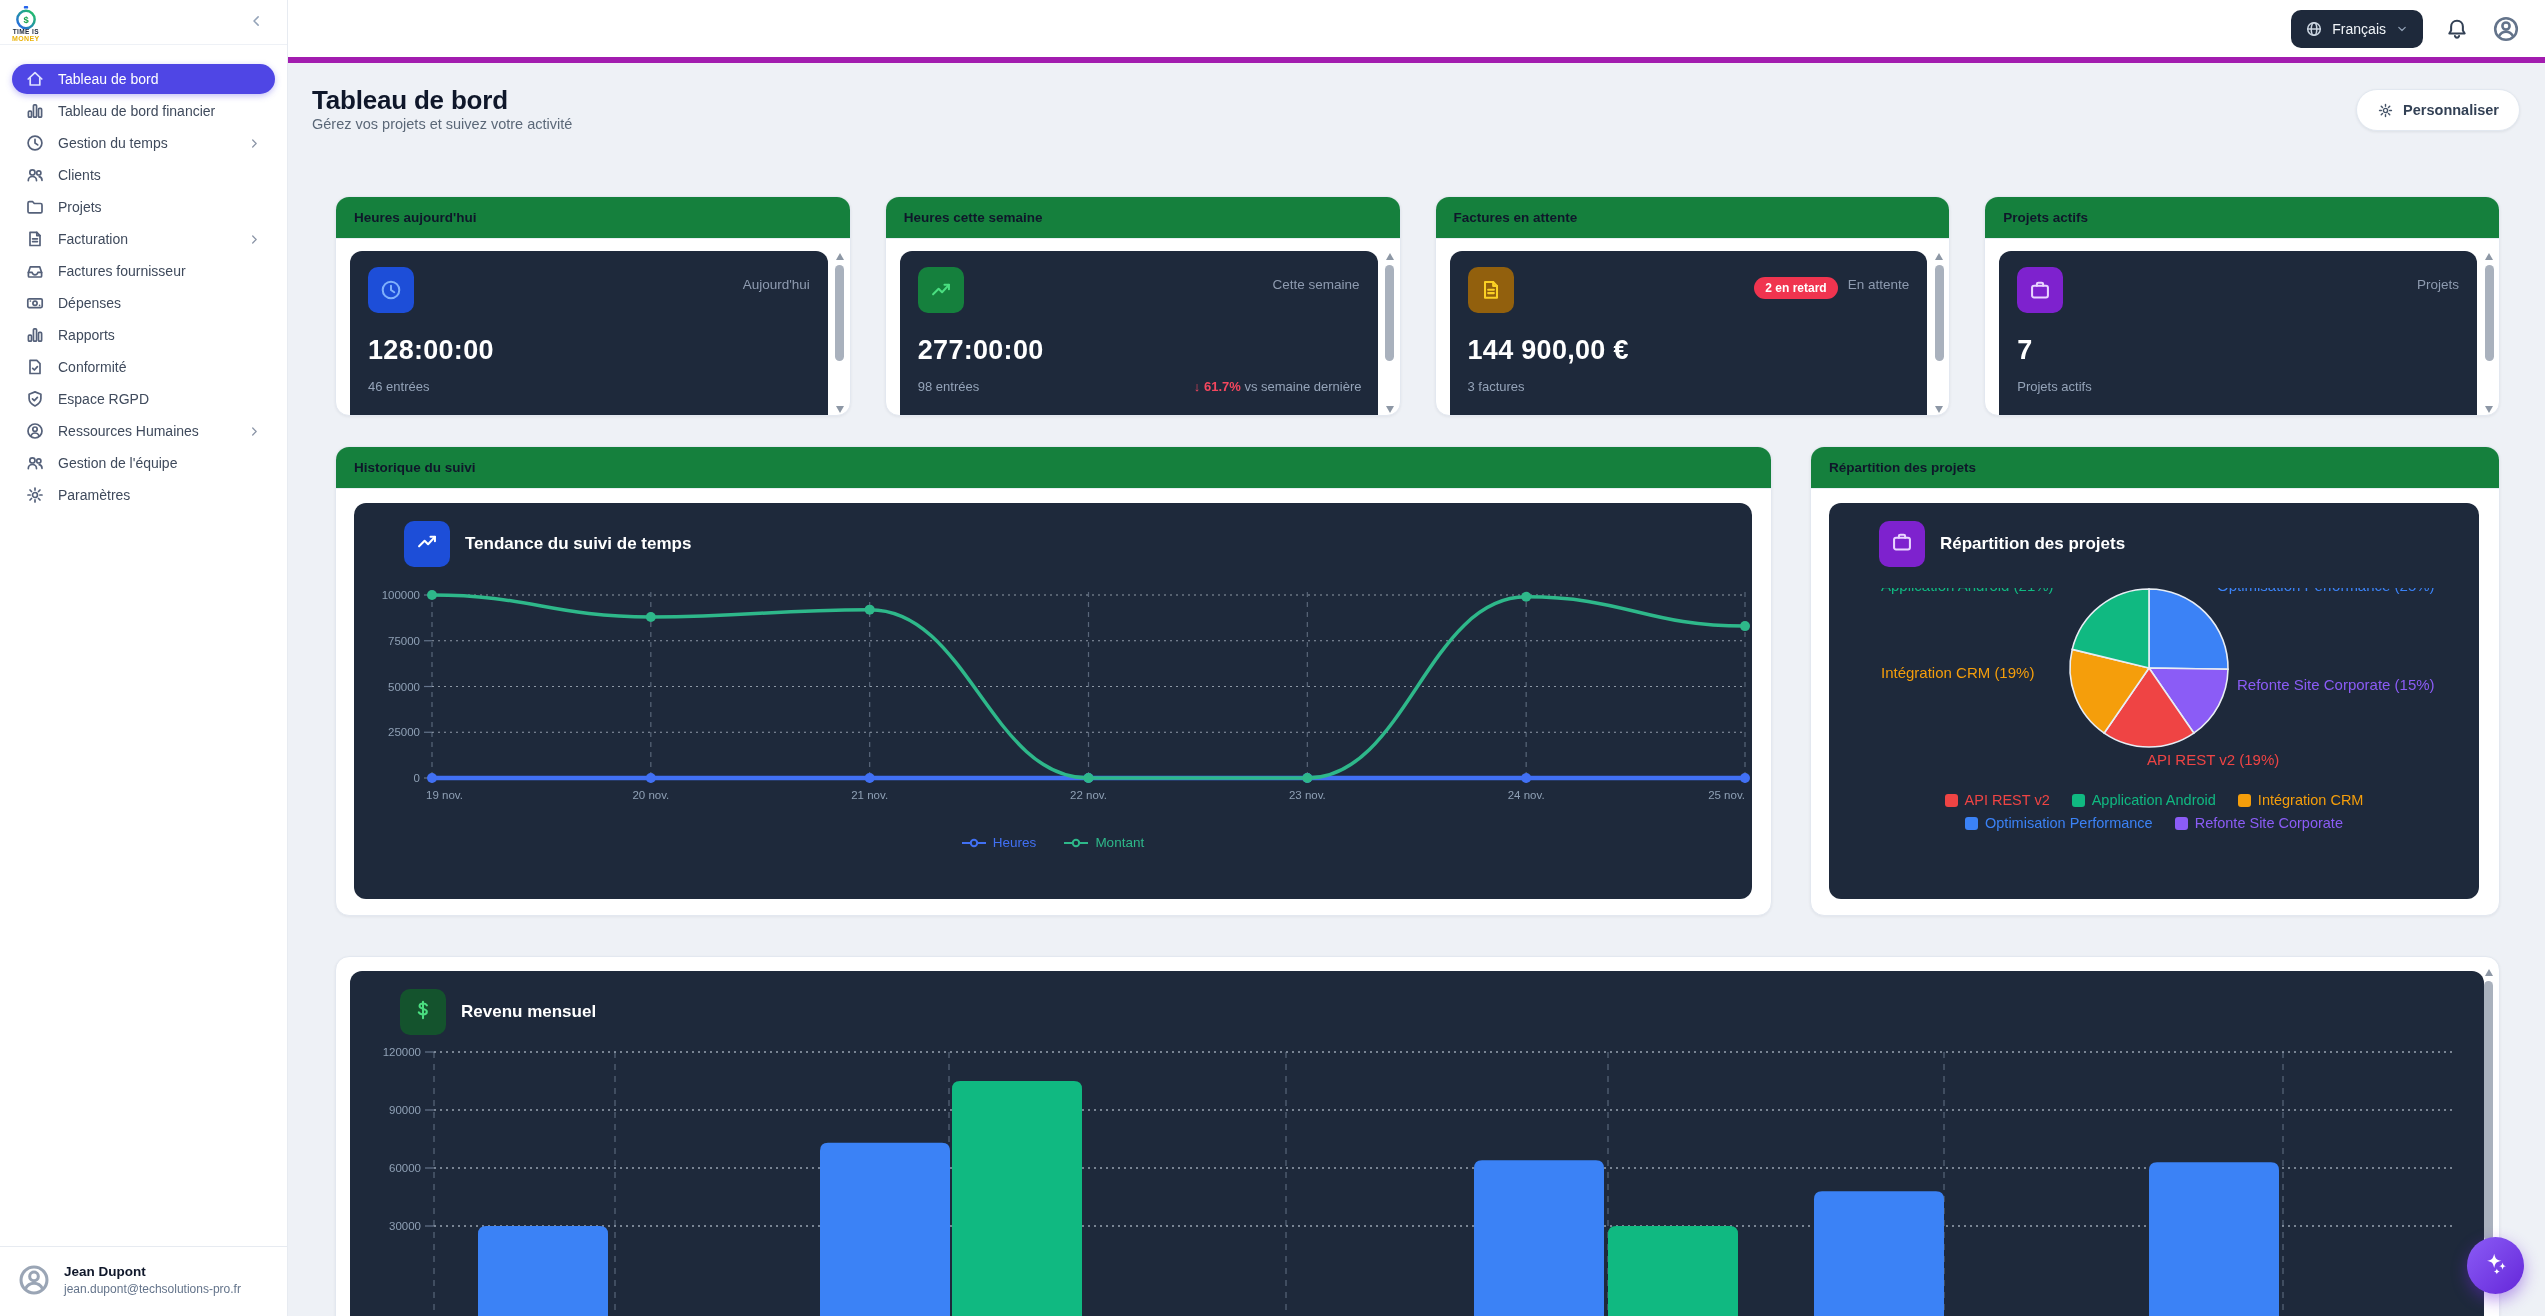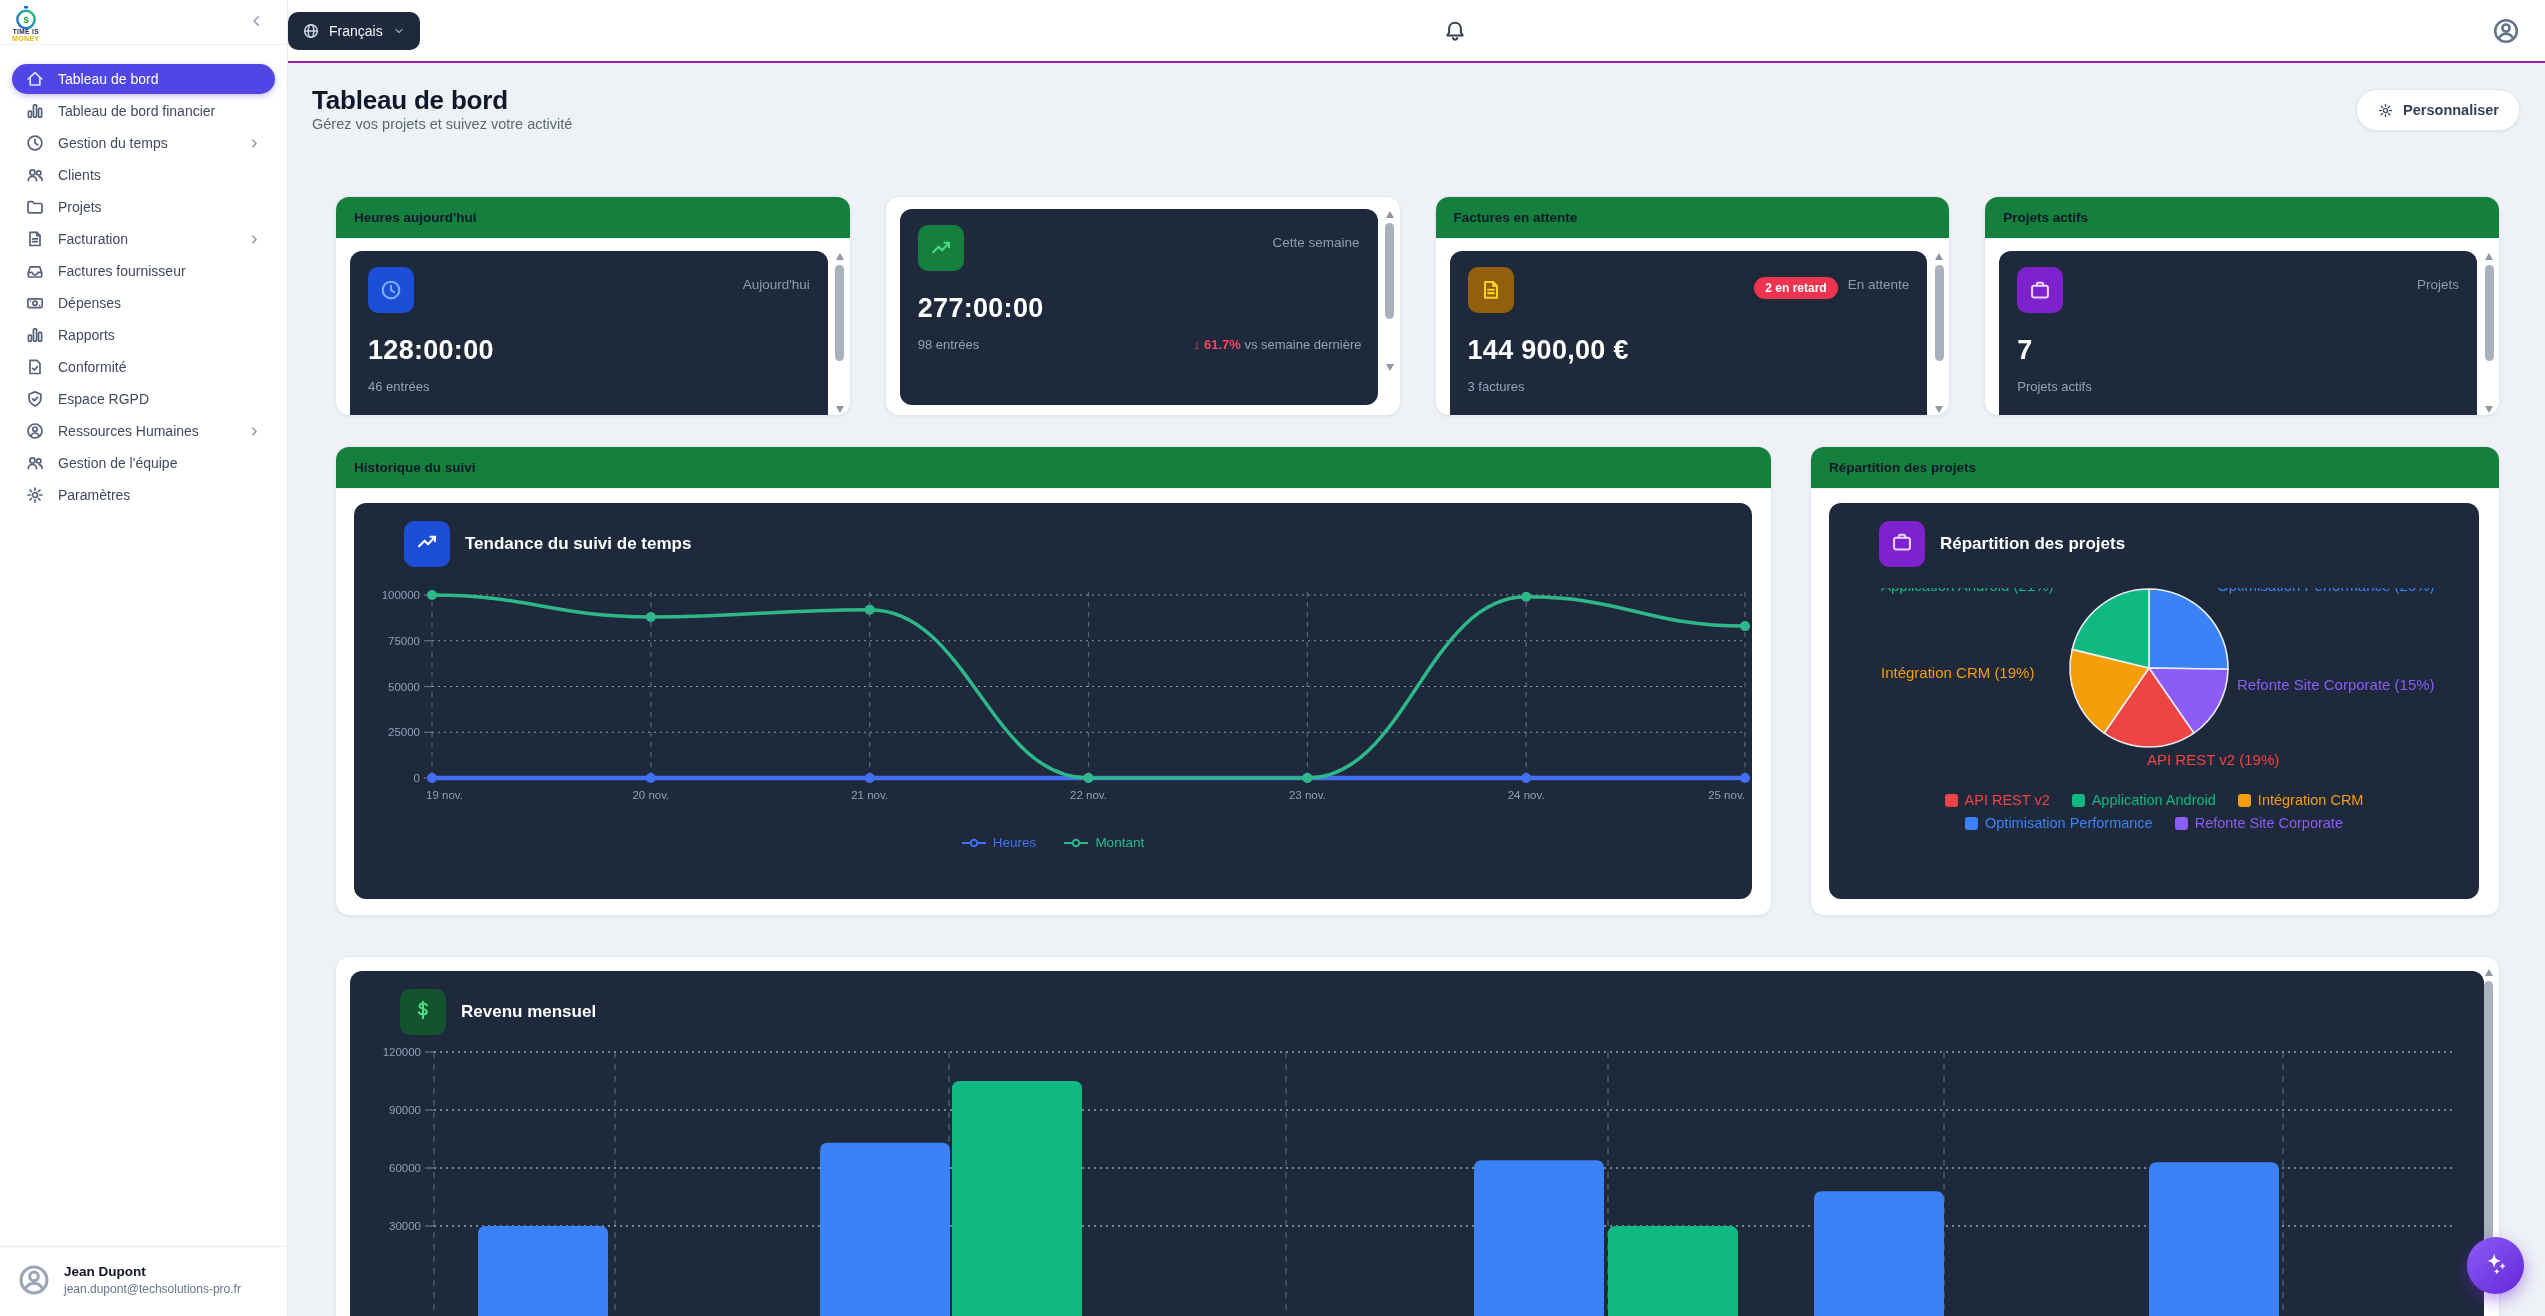--- a/index.html
+++ b/index.html
@@ -23,21 +23,21 @@
   .nav-item.active .nicon { color:#e0e2ff; }
   .nchev { margin-left:auto; color:#8a94a6; display:flex; }
   .nchev svg { width:15px; height:15px; }
   .side-user { position:absolute; bottom:0; left:0; right:0; border-top:1px solid #e7ebf1; padding:15px 16px 18px; display:flex; align-items:center; gap:12px; cursor:pointer; }
   .side-user .uav { width:36px; height:36px; color:#9aa5b5; flex:none; }
   .side-user .uav svg { width:36px; height:36px; }
   .uname { font-size:13.5px; font-weight:700; color:#0f172a; }
   .uemail { font-size:12px; color:#64748b; margin-top:3px; }
 
   
-  .topbar { position:absolute; left:288px; top:0; right:0; height:63px; background:#fff; border-bottom:2px solid #a21caf; display:flex; align-items:center; justify-content:space-between; gap:22px; padding-right:24px; z-index:4; }
+  .topbar { position:absolute; left:288px; top:0; right:0; height:63px; background:#fff; border-bottom:6px solid #a21caf; display:flex; align-items:center; justify-content:flex-end; gap:22px; padding-right:24px; z-index:4; }
   .lang-btn { display:flex; align-items:center; gap:9px; background:#1e293b; color:#f1f5f9; border:none; border-radius:10px; height:38px; padding:0 14px; font-size:14px; font-family:inherit; cursor:pointer; }
   .lang-btn .gi { width:18px; height:18px; display:flex; color:#cbd5e1; }
   .lang-btn .gi svg { width:18px; height:18px; }
   .lang-btn .cd { width:14px; height:14px; display:flex; color:#94a3b8; }
   .lang-btn .cd svg { width:14px; height:14px; }
   .icon-btn { background:none; border:none; cursor:pointer; display:flex; }
   .bell { width:24px; height:24px; color:#334155; }
   .bell svg { width:24px; height:24px; }
   .topav { width:30px; height:30px; color:#64748b; }
   .topav svg { width:30px; height:30px; }
@@ -372,20 +372,21 @@
             </div>
             <div class="vscroll">
               <div class="tri-up"></div>
               <div class="vthumb"></div>
               <div class="vspace"></div>
               <div class="tri-down"></div>
             </div>
           </div>
         </div>
         <div class="card stat-card">
+          <div class="card-head">Heures cette semaine</div>
           <div class="stat-body">
             <div class="panel stat-panel">
               <span class="sicon" style="background:#15803d;color:#4ade80">
                 <svg viewBox="0 0 20 20" fill="none" stroke="currentColor" stroke-width="1.7" stroke-linecap="round" stroke-linejoin="round">
                   <path d="M3.4 13.6 l4.6-4.6 2.9 2.9 5.7-6.2"></path>
                   <path d="M12.9 5.7 h3.7 v3.7"></path>
                 </svg>
               </span>
               <div class="ctx-row">
                 <span class="ctx">Cette semaine</span>

